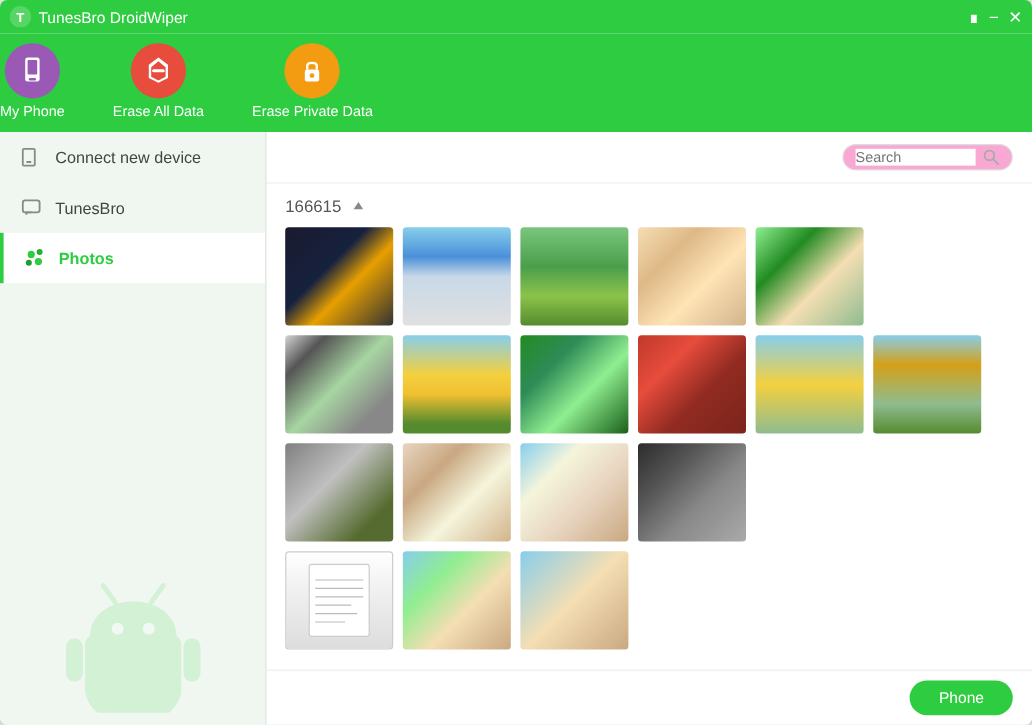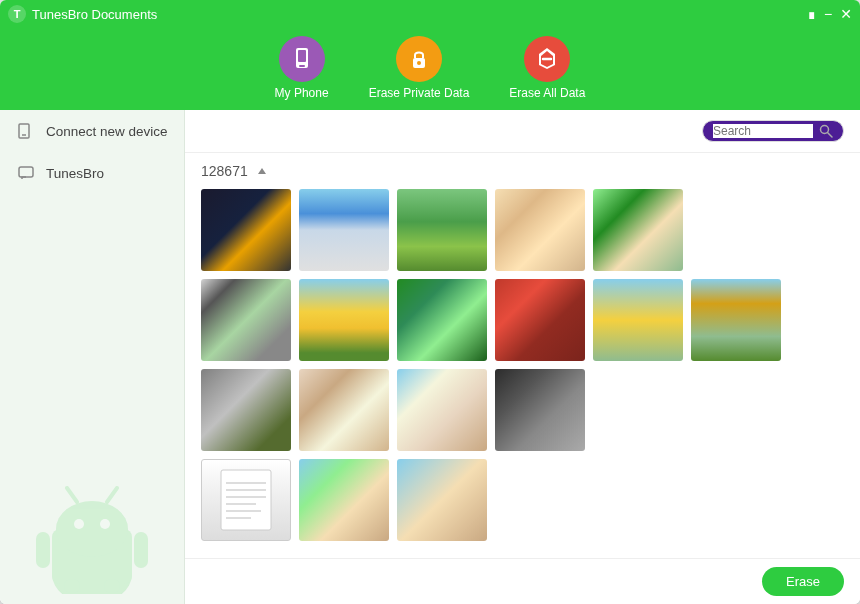--- a/index.html
+++ b/index.html
@@ -49,21 +49,20 @@
       font-size: 14px;
       cursor: pointer;
       line-height: 1;
     }
 
     
     .toolbar {
       background: #2ecc40;
       display: flex;
       align-items: center;
-      justify-content: center;
       gap: 40px;
       padding: 8px 0 10px;
       flex-shrink: 0;
     }
     .toolbar-item {
       display: flex;
       flex-direction: column;
       align-items: center;
       gap: 4px;
       cursor: pointer;
@@ -89,21 +88,21 @@
     
     .main-area {
       display: flex;
       flex: 1;
       overflow: hidden;
       background: white;
     }
 
     
     .sidebar {
-      width: 185px;
+      width: 222px;
       flex-shrink: 0;
       background: #f0f7f0;
       border-right: 1px solid #dde8dd;
       display: flex;
       flex-direction: column;
       position: relative;
       overflow: hidden;
     }
     .sidebar-item {
       display: flex;
@@ -156,21 +155,21 @@
       border-bottom: 1px solid #eee;
       flex-shrink: 0;
     }
     .search-box {
       display: flex;
       align-items: flex-end;
       border: 1px solid #ddd;
       border-radius: 14px;
       padding: 3px 10px;
       gap: 6px;
-      background: #4c1d95;
+      background: #f9a8d4;
     }
     .search-box input {
       border: none;
       outline: none;
       font-size: 12px;
       color: #999;
       width: 100px;
     }
     .photo-grid-area {
       flex: 1;
@@ -256,60 +255,60 @@
 
 <div class="app-window">
 
   <div class="title-bar">
     <div class="title-bar-left">
 
       <svg class="title-bar-logo" viewBox="0 0 18 18">
         <circle cx="9" cy="9" r="9" fill="white" opacity="0.2"></circle>
         <text x="9" y="13" text-anchor="middle" fill="white" font-size="11" font-weight="bold">T</text>
       </svg>
-      <span class="title-bar-title">TunesBro Documents</span>
+      <span class="title-bar-title">TunesBro DroidWiper</span>
     </div>
     <div class="title-bar-controls">
       <span>∎</span>
       <span>−</span>
       <span>✕</span>
     </div>
   </div>
 
   <div class="toolbar">
     <div class="toolbar-item">
       <div class="toolbar-icon-wrap purple">
         <svg width="26" height="26" viewBox="0 0 26 26">
           <rect x="7" y="2" width="12" height="20" rx="2" fill="white"></rect>
           <rect x="10" y="19" width="6" height="2" rx="1" fill="#9b59b6"></rect>
           <rect x="9" y="4" width="8" height="12" rx="1" fill="#9b59b6"></rect>
         </svg>
       </div>
       <span class="toolbar-item-label">My Phone</span>
     </div>
     <div class="toolbar-item">
+      <div class="toolbar-icon-wrap red">
+        <svg width="28" height="28" viewBox="0 0 28 28">
+          <path d="M14 3 L22 9 L22 20 L14 24 L6 20 L6 9 Z" fill="white"></path>
+          <path d="M14 6 L20 11 L20 19 L14 22 L8 19 L8 11 Z" fill="#e74c3c"></path>
+          <line x1="10" y1="14" x2="18" y2="14" stroke="white" stroke-width="2.5" stroke-linecap="round"></line>
+        </svg>
+      </div>
+      <span class="toolbar-item-label">Erase All Data</span>
+    </div>
+    <div class="toolbar-item">
       <div class="toolbar-icon-wrap yellow">
         <svg width="26" height="26" viewBox="0 0 26 26">
           <rect x="7" y="12" width="12" height="10" rx="2" fill="white"></rect>
           <path d="M9 12 L9 9 C9 5.5 17 5.5 17 9 L17 12" fill="none" stroke="white" stroke-width="2"></path>
           <circle cx="13" cy="17" r="2" fill="#f39c12"></circle>
         </svg>
       </div>
       <span class="toolbar-item-label">Erase Private Data</span>
     </div>
-    <div class="toolbar-item">
-      <div class="toolbar-icon-wrap red">
-        <svg width="28" height="28" viewBox="0 0 28 28">
-          <path d="M14 3 L22 9 L22 20 L14 24 L6 20 L6 9 Z" fill="white"></path>
-          <path d="M14 6 L20 11 L20 19 L14 22 L8 19 L8 11 Z" fill="#e74c3c"></path>
-          <line x1="10" y1="14" x2="18" y2="14" stroke="white" stroke-width="2.5" stroke-linecap="round"></line>
-        </svg>
-      </div>
-      <span class="toolbar-item-label">Erase All Data</span>
-    </div>
   </div>
 
   <div class="main-area">
 
     <div class="sidebar">
 
       <div class="sidebar-item">
         <div class="sidebar-icon">
           <svg width="18" height="18" viewBox="0 0 18 18">
             <rect x="2" y="2" width="10" height="14" rx="1" fill="none" stroke="#888" stroke-width="1.5"></rect>
@@ -324,20 +323,31 @@
         <div class="sidebar-icon">
           <svg width="18" height="18" viewBox="0 0 18 18">
             <rect x="2" y="3" width="14" height="10" rx="2" fill="none" stroke="#888" stroke-width="1.5"></rect>
             <path d="M5 15 L5 13 L9 13" fill="none" stroke="#888" stroke-width="1.5"></path>
           </svg>
         </div>
         <span>TunesBro</span>
       </div>
 
 
+      <div class="sidebar-item active">
+        <div class="sidebar-icon">
+          <svg width="18" height="18" viewBox="0 0 18 18">
+            <circle cx="6" cy="6" r="3" fill="#2ecc40"></circle>
+            <circle cx="13" cy="4" r="2.5" fill="#27ae38"></circle>
+            <circle cx="4" cy="13" r="2.5" fill="#1e9e30"></circle>
+            <circle cx="12" cy="12" r="3" fill="#2ecc40"></circle>
+          </svg>
+        </div>
+        <span>Photos</span>
+      </div>
 
 
 
 
       <div class="sidebar-android-bg">
         <svg width="120" height="120" viewBox="0 0 120 120">
           <ellipse cx="60" cy="100" rx="40" ry="30" fill="#2ecc40"></ellipse>
           <rect x="20" y="55" width="80" height="55" rx="8" fill="#2ecc40"></rect>
           <ellipse cx="60" cy="55" rx="36" ry="28" fill="#2ecc40"></ellipse>
           <circle cx="47" cy="50" r="5" fill="white"></circle>
@@ -364,21 +374,21 @@
           <svg width="14" height="14" viewBox="0 0 14 14">
             <circle cx="5.5" cy="5.5" r="4" fill="none" stroke="#aaa" stroke-width="1.5"></circle>
             <line x1="8.5" y1="8.5" x2="13" y2="13" stroke="#aaa" stroke-width="1.5" stroke-linecap="round"></line>
           </svg>
         </div>
       </div>
 
       <div class="photo-grid-area">
 
         <div class="album-header">
-          <span>128671</span>
+          <span>166615</span>
           <svg width="12" height="12" viewBox="0 0 12 12">
             <polygon points="2,9 6,3 10,9" fill="#888"></polygon>
           </svg>
         </div>
 
         <div class="photo-row">
           <div class="photo-thumb photo-dark-city"></div>
           <div class="photo-thumb photo-city-water"></div>
           <div class="photo-thumb photo-field-green"></div>
           <div class="photo-thumb photo-child-face"></div>
@@ -415,18 +425,18 @@
               </svg>
             </div>
           </div>
           <div class="photo-thumb photo-people-outdoors"></div>
           <div class="photo-thumb photo-beach"></div>
         </div>
 
       </div>
 
       <div class="erase-btn-container">
-        <button class="erase-btn">Erase</button>
+        <button class="erase-btn">Phone</button>
       </div>
 
     </div>
   </div>
 </div>
 
 </body></html>

